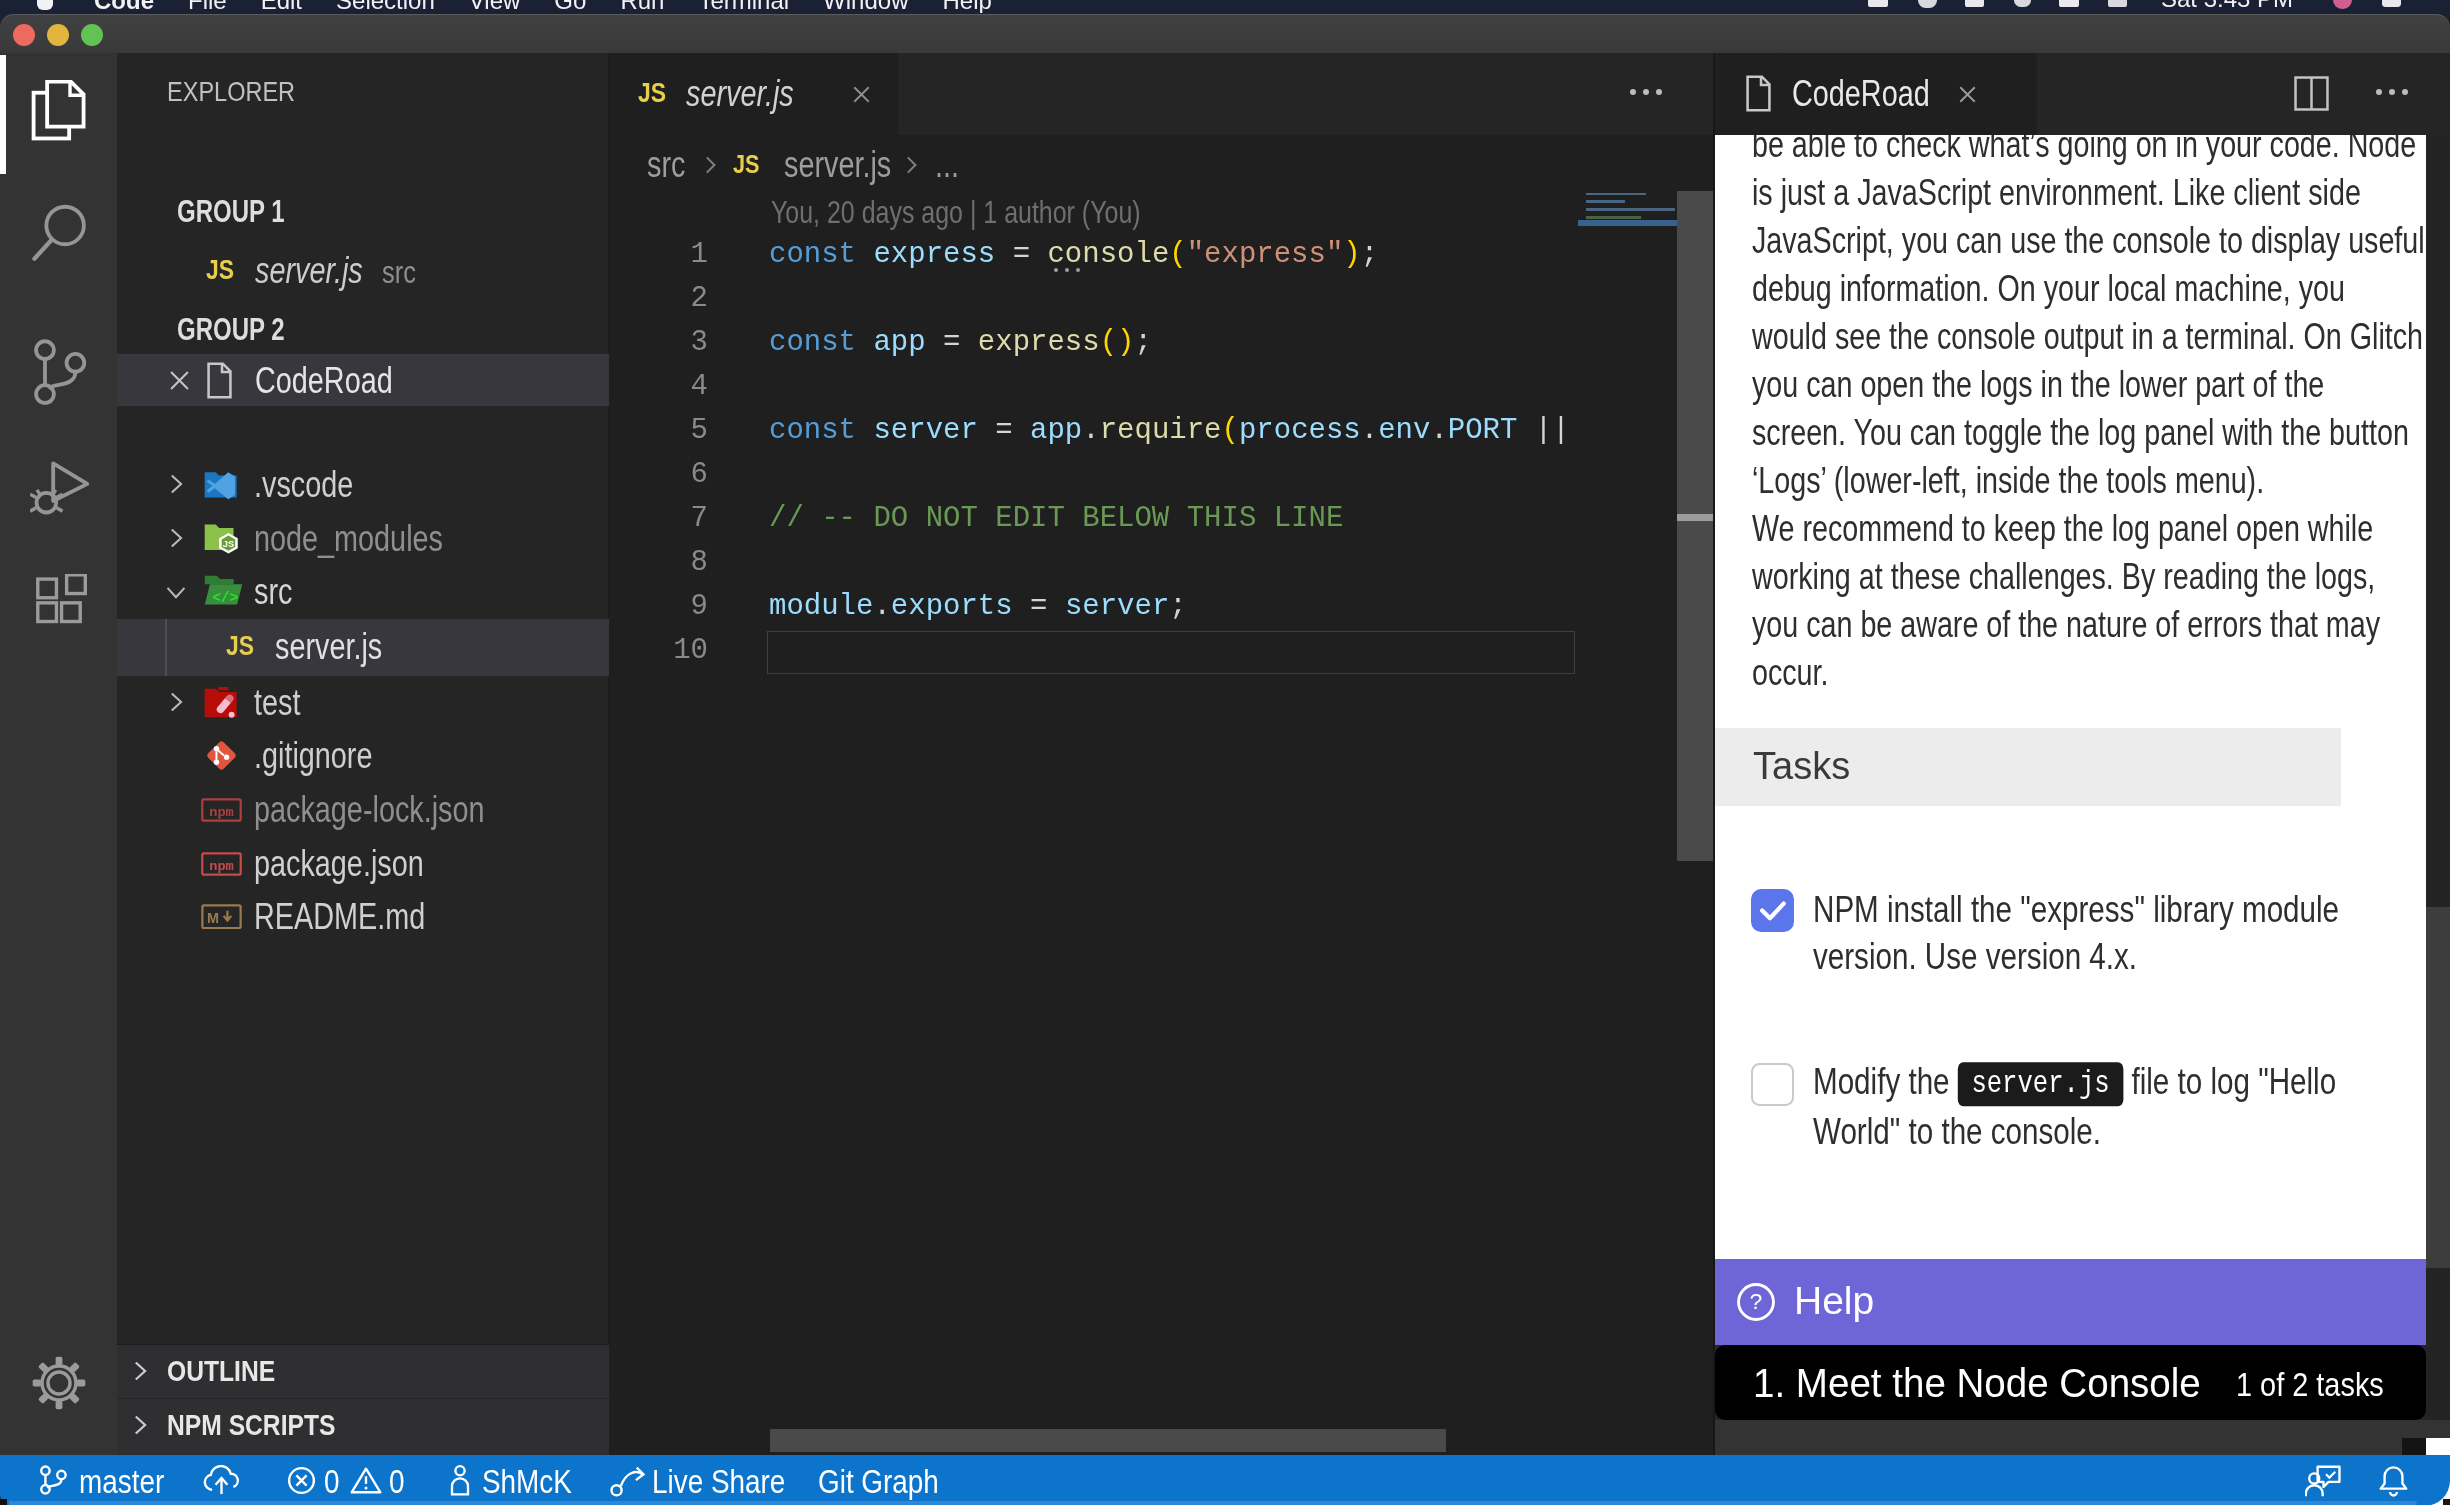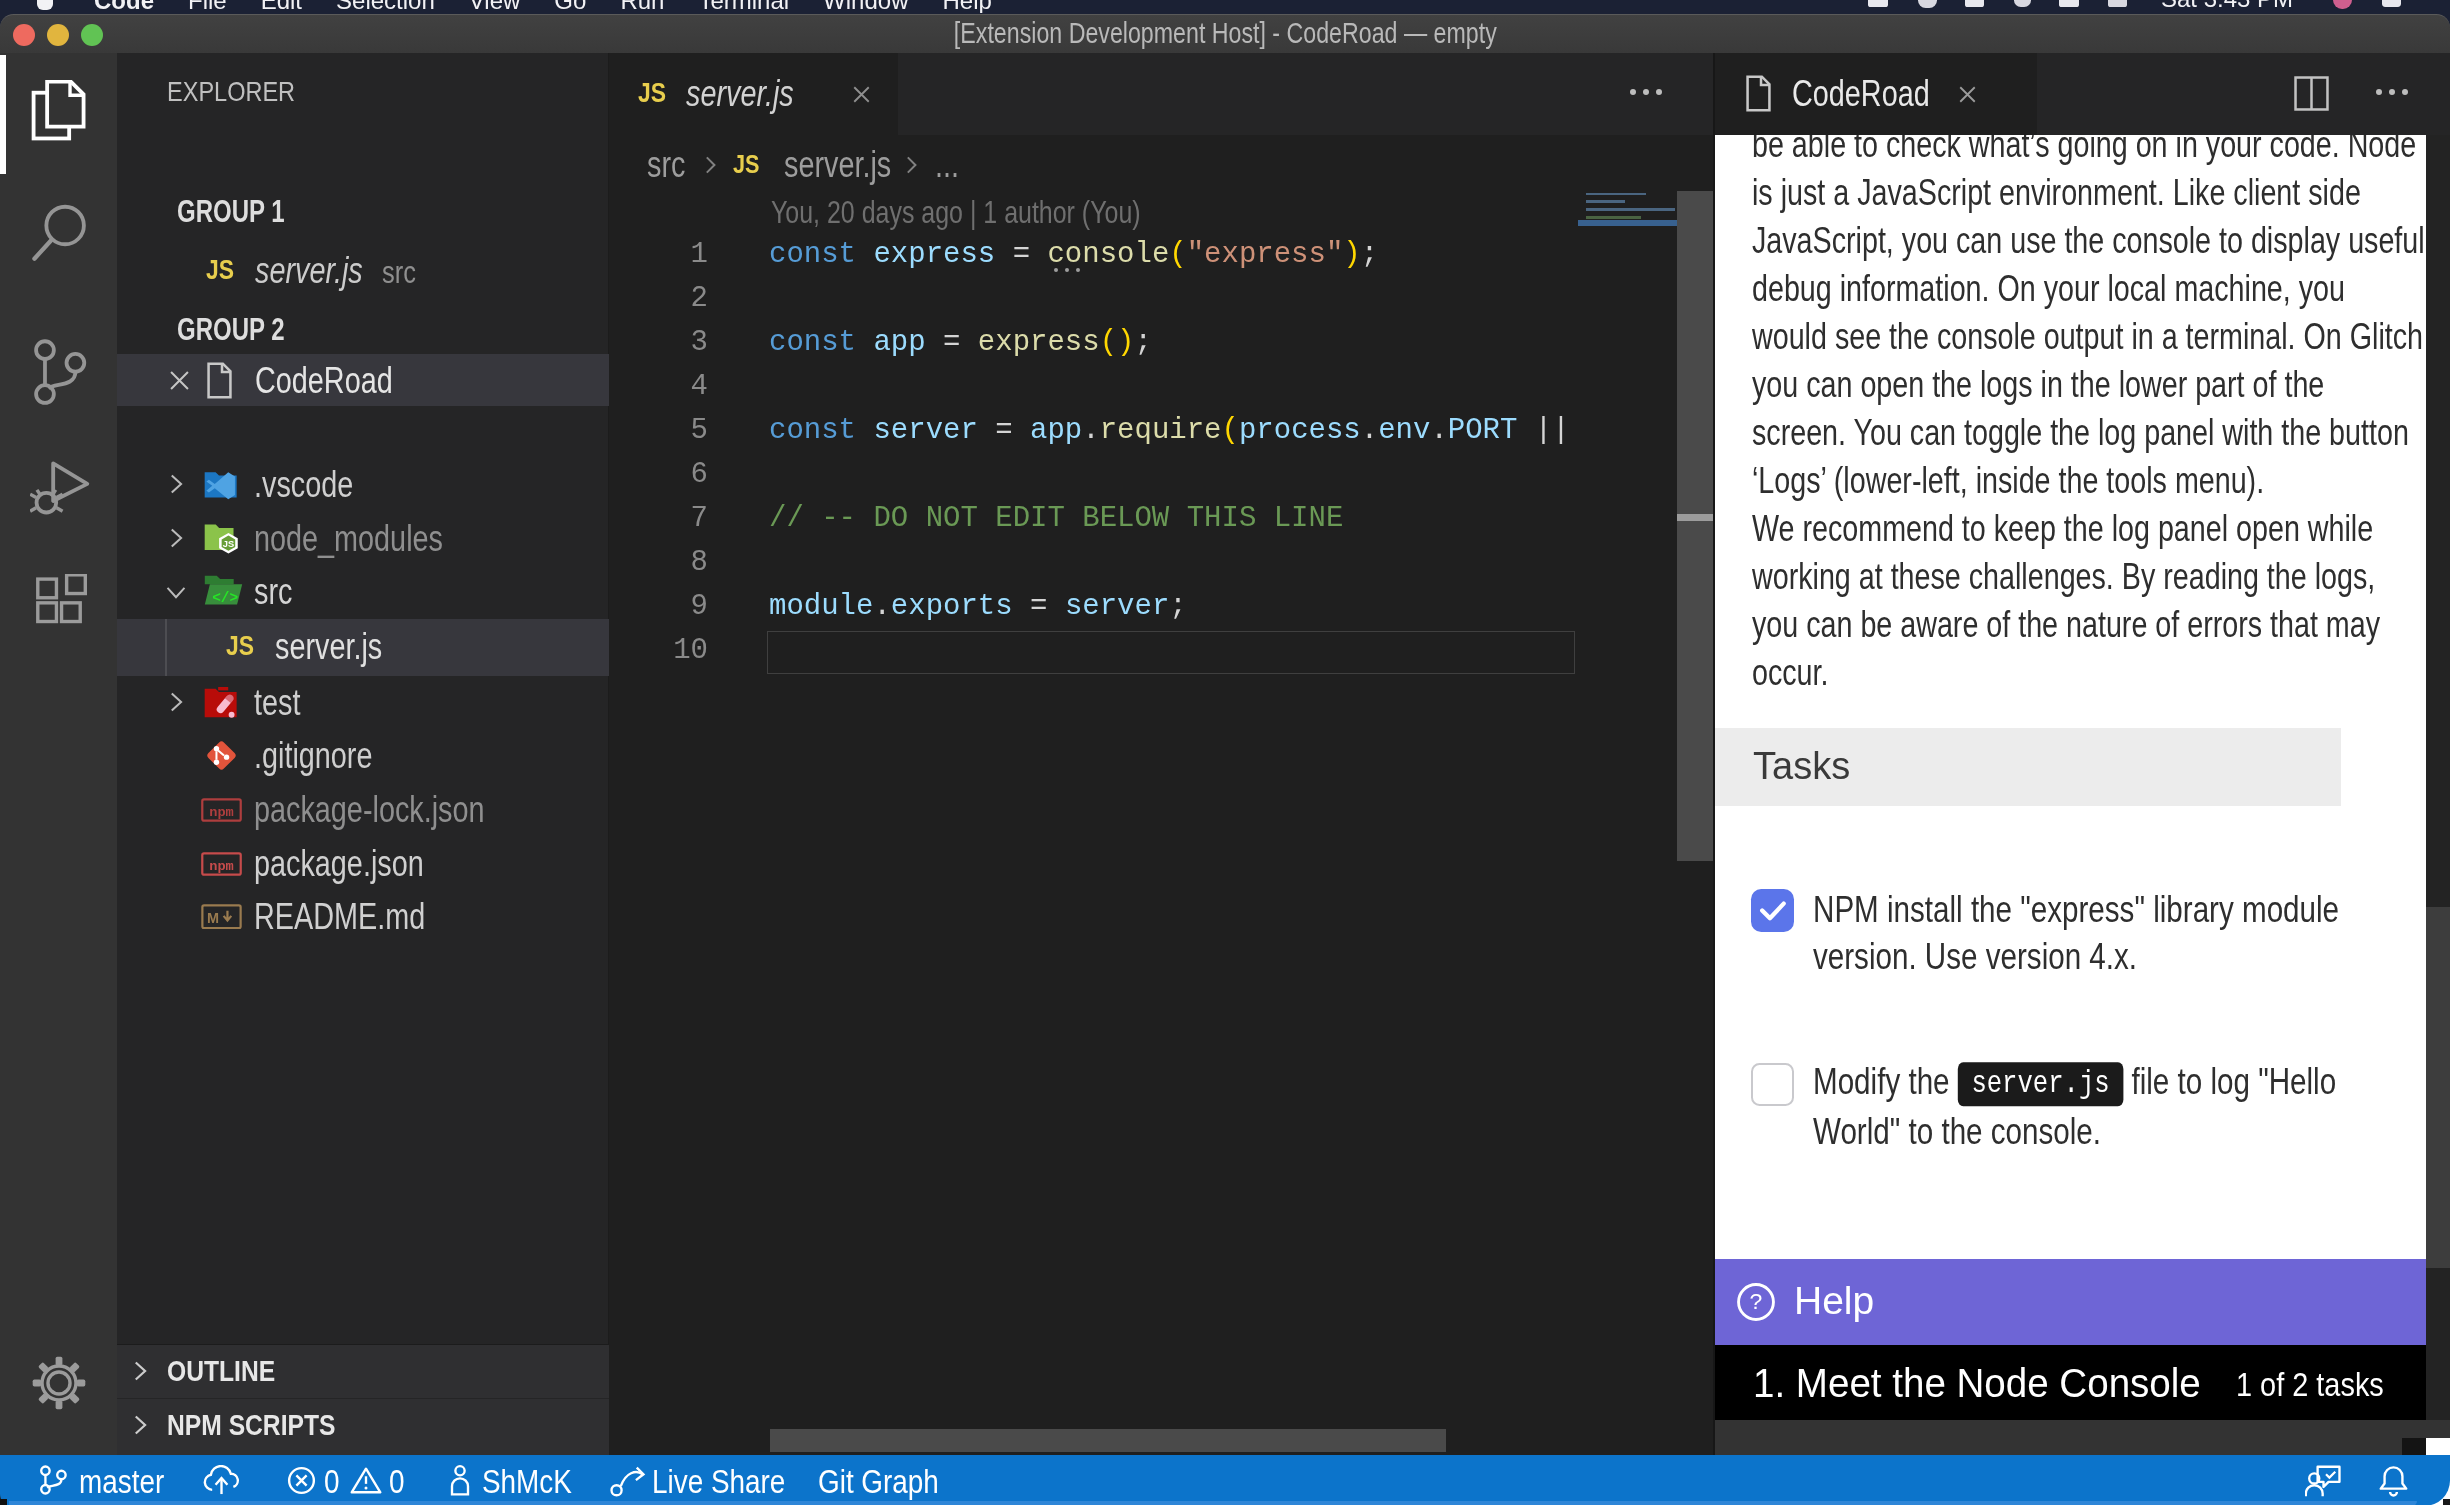--- a/index.html
+++ b/index.html
@@ -25,21 +25,20 @@
     <div class="abs" style="left:2161px;top:-12.8px;font-size:24px;color:#f2f2f5;line-height:24px;white-space:nowrap;">Sat 3:43 PM</div>
     <div class="abs" style="left:2333px;top:-9.4px;width:18.7px;height:18.7px;border-radius:9.4px;background:#cf5f8f;"></div>
     <div class="abs" style="left:2382px;top:-7.7px;width:18.7px;height:14.5px;background:#e8e8ee;border-radius:3.4px;"></div>
   </div>
 </div>
 
 <div class="abs" id="titlebar" style="left:0;top:13.6px;width:2450px;height:39px;background:linear-gradient(#414141,#393939);border-radius:13.6px 13.6px 0 0;border-top:0.9px solid #5a5a5a;">
   <div class="abs" style="left:12.8px;top:9.4px;width:22px;height:22px;border-radius:11px;background:#ee6a5f;"></div>
   <div class="abs" style="left:47px;top:9.4px;width:22px;height:22px;border-radius:11px;background:#e1b53e;"></div>
   <div class="abs" style="left:81px;top:9.4px;width:22px;height:22px;border-radius:11px;background:#61c354;"></div>
-  <div class="abs" style="left:0;top:2.6px;width:2450px;text-align:center;color:#b9b9b9;font-size:29px;"><span style="display:inline-block;transform:scaleX(0.8);white-space:nowrap;">[Extension Development Host] - CodeRoad — empty</span></div>
 </div>
 
 <div class="abs" id="activitybar" style="left:0;top:53px;width:117px;height:1402px;background:#333333;">
   <div class="abs" style="left:0;top:1.7px;width:6px;height:119px;background:#ffffff;"></div>
   <svg class="abs" style="left:31px;top:27px;" width="56" height="61" viewBox="0 0 66 72" fill="none">
     <rect x="3" y="15" width="42" height="54" stroke="#ffffff" stroke-width="4.5"></rect>
     <path d="M19 2 H47 L62 17 V55 H19 Z" fill="#333333" stroke="#ffffff" stroke-width="4.5"></path>
     <path d="M46 3 V18 H61" stroke="#ffffff" stroke-width="4"></path>
   </svg>
   <svg class="abs" style="left:31px;top:151px;" width="58" height="60" viewBox="0 0 68 70" fill="none">
@@ -344,21 +343,21 @@
   </div>
 
   <div class="abs" style="left:0;top:1206px;width:711px;height:86px;background:#6e65d6;">
     <svg class="abs" style="left:21px;top:23px;" width="40" height="40" viewBox="0 0 47 47">
         <circle cx="23.5" cy="23.5" r="20.5" stroke="#ffffff" stroke-width="3.4" fill="none"></circle>
         <text x="23.5" y="32" text-anchor="middle" font-family="Liberation Sans" font-size="27" fill="#ffffff">?</text>
       </svg>
     <div class="abs" style="left:79px;top:19.6px;font-size:39px;color:#ffffff;">Help</div>
   </div>
 
-  <div class="abs" style="left:0;top:1292px;width:711px;height:75px;background:#000000;">
+  <div class="abs" style="left:0;top:1292px;width:711px;height:75px;background:#000000;border-radius:10px;">
     <div class="abs" style="left:38px;top:14.5px;font-size:41px;font-weight:500;color:#ffffff;transform:scaleX(0.94);transform-origin:0 50%;white-space:nowrap;">1. Meet the Node Console</div>
     <div class="abs" style="left:521px;top:19.6px;font-size:34px;color:#ffffff;transform:scaleX(0.85);transform-origin:0 50%;white-space:nowrap;">1 of 2 tasks</div>
   </div>
 
   <div class="abs" style="left:0;top:1367px;width:735px;height:35px;background:#333333;"></div>
 
   <div class="abs" style="left:711px;top:82px;width:24px;height:1285px;background:#232323;"></div>
   <div class="abs" style="left:711px;top:854px;width:24px;height:361px;background:#3d3d3d;"></div>
 </div>
 

